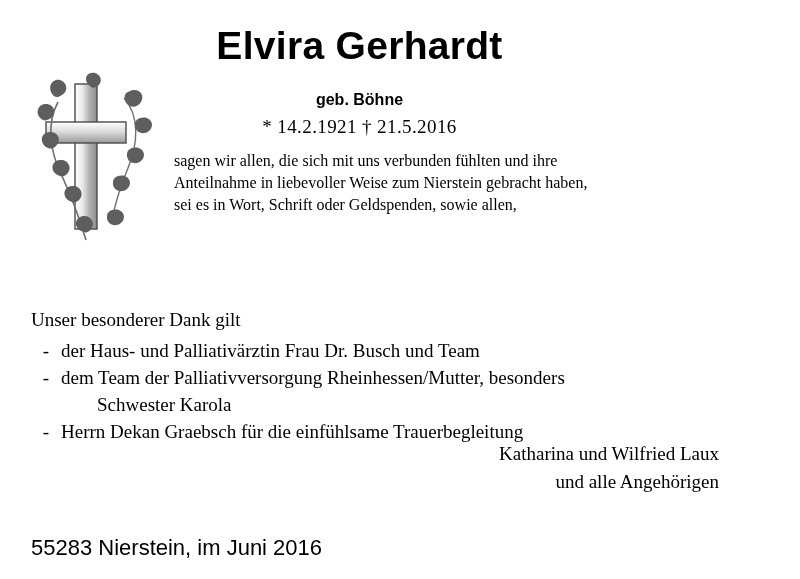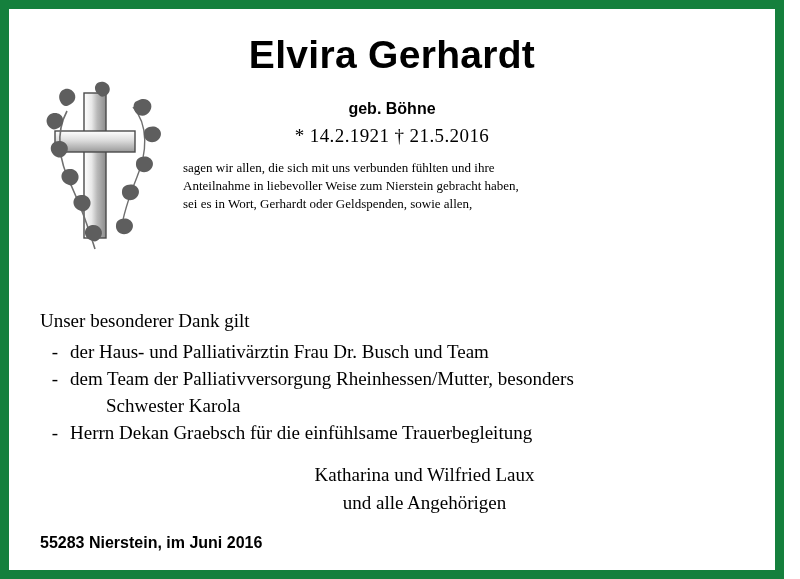--- a/index.html
+++ b/index.html
@@ -9,25 +9,24 @@
   }
   body {
     width: 800px;
     height: 579px;
     font-family: "Liberation Serif", serif;
     color: #000000;
     overflow: hidden;
   }
   .page {
     position: relative;
-    width: 784px;
+    width: 719px;
     height: 579px;
     background: #15803d;
     box-sizing: border-box;
-    padding: 9px;
   }
   .card {
     position: relative;
     width: 100%;
     height: 100%;
     background: #ffffff;
     box-sizing: border-box;
     overflow: hidden;
   }
   
@@ -74,35 +73,36 @@
     top: 150px;
     width: 600px;
   }
   .thanks-title {
     font-family: "Liberation Sans", sans-serif;
     font-weight: bold;
     font-size: 17px;
     margin-bottom: 5px;
   }
   .thanks-line {
-    font-size: 13px;
+    font-size: 16px;
     line-height: 1.39;
     white-space: nowrap;
   }
 
   
   .special-block {
     position: absolute;
     left: 31px;
     top: 298px;
     width: 730px;
   }
   .special-intro {
     font-size: 19px;
     line-height: 1.45;
+    margin-top: 8px;
   }
   .special-list {
     margin: 3px 0 0 0;
     padding: 0;
     list-style: none;
   }
   .special-item {
     font-size: 19px;
     line-height: 1.43;
     display: flex;
@@ -119,37 +119,36 @@
     display: block;
     padding-left: 8px;
     margin-left: 28px;
   }
 
   
   .signature {
     position: absolute;
     left: 0;
     right: 0;
-    top: 452px;
-    text-align: center;
+    top: 440px;
+    text-align: right;
     padding-left: 65px;
   }
   .sig-line {
     font-size: 19px;
     line-height: 1.45;
   }
 
   
   .footer {
     position: absolute;
     left: 31px;
     bottom: 18px;
     font-family: "Liberation Sans", sans-serif;
-    font-size: 16px;
-    font-weight: bold;
+    font-size: 22px;
   }
 </style>
 </head>
 <body>
 
 <div class="page">
   <div class="card">
 
     <div class="ornament">
       <svg class="cross-svg" width="140" height="185" viewBox="0 0 140 185">
@@ -192,21 +191,21 @@
 
     <div class="header">
       <div class="deceased-name">Elvira Gerhardt</div>
       <div class="born-name">geb. Böhne</div>
       <div class="dates">* 14.2.1921    † 21.5.2016</div>
     </div>
 
     <div class="thanks-block">
       <div class="thanks-line">sagen wir allen, die sich mit uns verbunden fühlten und ihre</div>
       <div class="thanks-line">Anteilnahme in liebevoller Weise zum Nierstein gebracht haben,</div>
-      <div class="thanks-line">sei es in Wort, Gerhardt oder Geldspenden, sowie allen,</div>
+      <div class="thanks-line">sei es in Wort, Schrift oder Geldspenden, sowie allen,</div>
     </div>
 
     <div class="special-block">
       <div class="special-intro">Unser besonderer Dank gilt</div>
       <ul class="special-list">
         <li class="special-item">
           <span class="dash">-</span>
           <span class="item-text">der Haus- und Palliativärztin Frau Dr. Busch und Team</span>
         </li>
         <li class="special-item">

